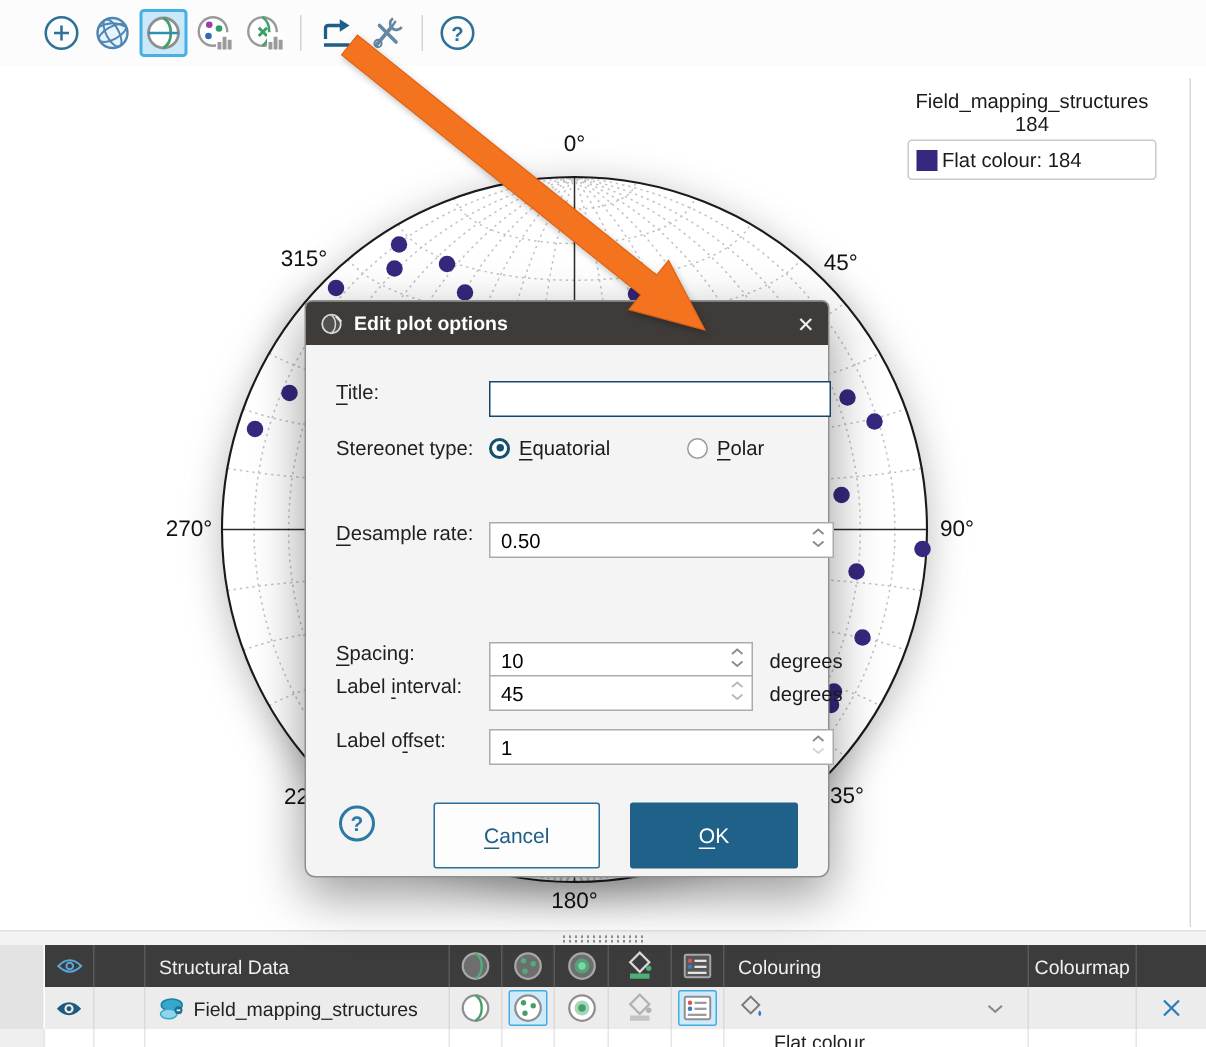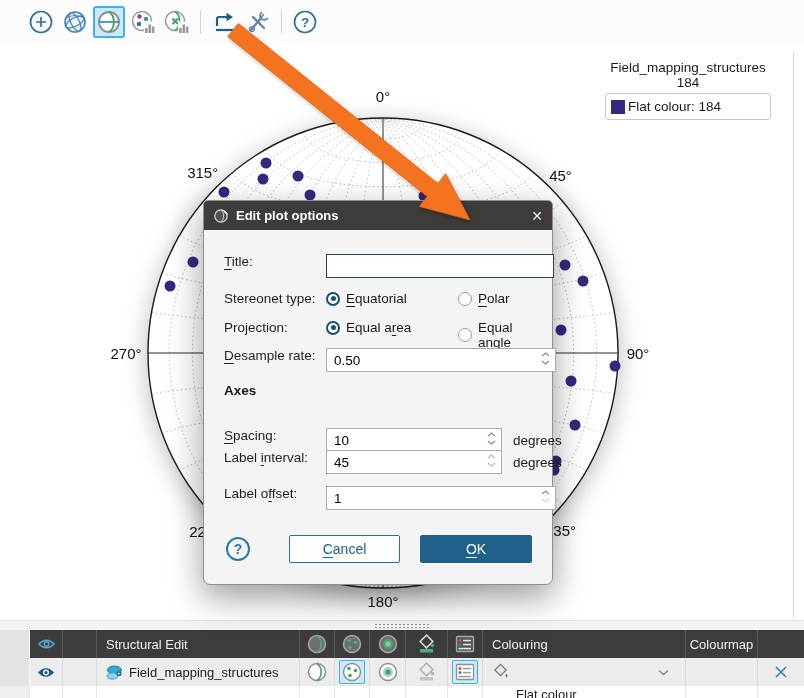--- a/index.html
+++ b/index.html
@@ -64,21 +64,21 @@
   .spin { position:relative; height:24px; border:1px solid #ababab; background:#fff; display:flex; align-items:center; }
   .spin input { border:none; outline:none; background:transparent; font:13.5px "Liberation Sans",sans-serif; padding-left:7px; width:calc(100% - 20px); }
   .spin .chevs { position:absolute; right:5px; top:3px; display:flex; flex-direction:column; gap:3px; cursor:pointer; }
   .w230 { width:230px; } .w176 { width:176px; }
   .unit { font-size:13.5px; margin-left:11px; }
   .radio { width:14px; height:14px; border-radius:50%; border:1px solid #9b9b9b; background:#fff; display:inline-block; position:relative; flex:0 0 auto; cursor:pointer; }
   .radio.on { border:2px solid #17506f; }
   .radio.on::after { content:""; position:absolute; left:2.5px; top:2.5px; width:5px; height:5px; border-radius:50%; background:#17506f; }
   .radio-label { font-size:13.5px; margin-left:6px; cursor:default; }
   .section-h { font-size:13.5px; font-weight:bold; }
-  .btn { height:28px; font:14px "Liberation Sans",sans-serif; border-radius:2px; cursor:pointer; }
+  .btn { height:44px; font:14px "Liberation Sans",sans-serif; border-radius:2px; cursor:pointer; }
   .btn-cancel { position:absolute; left:85px; top:334px; width:111px; background:#fdfdfd; border:1px solid #2a6e99; color:#1d5f87; }
   .btn-ok { position:absolute; left:216px; top:334px; width:112px; background:#20618a; border:1px solid #20618a; color:#fff; }
   .dlg-help { position:absolute; left:22px; top:336px; width:24px; height:24px; border-radius:50%; border:2px solid #2b7aa6; color:#2b7aa6; background:#f4f4f4; font:bold 14px "Liberation Sans",sans-serif; display:flex; align-items:center; justify-content:center; cursor:pointer; }
 
   
   .arrow-overlay { position:absolute; top:0; left:0; z-index:60; pointer-events:none; }
 </style>
 </head>
 <body>
 
@@ -203,21 +203,21 @@
 
   <div class="trow t-header">
     <div class="cell c-gut"></div>
     <div class="cell c-eye">
       <svg width="17" height="12" viewBox="0 0 20 12">
         <path d="M1 6 Q10 -3 19 6 Q10 15 1 6 Z" fill="none" stroke="#58a7d8" stroke-width="1.6"></path>
         <circle cx="10" cy="6" r="2.6" fill="none" stroke="#58a7d8" stroke-width="1.6"></circle>
       </svg>
     </div>
     <div class="cell c-sp"></div>
-    <div class="cell c-name hdr-label">Structural Edit</div>
+    <div class="cell c-name hdr-label">Structural Data</div>
     <div class="cell c-i1">
       <svg width="22" height="22" viewBox="0 0 22 22">
         <circle cx="11" cy="11" r="8.5" fill="#6e6e6e" stroke="#a8a8a8" stroke-width="1.5"></circle>
         <path d="M11 2.5 C16.5 6 16.5 16 11 19.5" fill="none" stroke="#4fae77" stroke-width="1.6"></path>
       </svg>
     </div>
     <div class="cell c-i2">
       <svg width="22" height="22" viewBox="0 0 22 22">
         <circle cx="11" cy="11" r="8.5" fill="#6e6e6e" stroke="#a8a8a8" stroke-width="1.5"></circle>
         <circle cx="8" cy="7.5" r="1.8" fill="#4fae77"></circle>
@@ -374,52 +374,38 @@
     <div class="field-at">
       <span class="radio on"></span>
       <span class="radio-label"><u>E</u>quatorial</span>
     </div>
     <div class="field-at2">
       <span class="radio"></span>
       <span class="radio-label"><u>P</u>olar</span>
     </div>
   </div>
 
-  <div class="drow" style="top:119px; height:16px;">
-    <span class="dlabel">Projection:</span>
-    <div class="field-at">
-      <span class="radio on"></span>
-      <span class="radio-label">Equal a<u>r</u>ea</span>
-    </div>
-    <div class="field-at2">
-      <span class="radio"></span>
-      <span class="radio-label">Equal a<u>n</u>gle</span>
-    </div>
-  </div>
 
   <div class="drow" style="top:147px; height:24px;">
     <span class="dlabel"><u>D</u>esample rate:</span>
     <div class="field-at">
       <div class="spin w230">
         <input type="text" value="0.50" style="">
         <span class="chevs">
           <svg width="9" height="5" viewBox="0 0 9 5">
               <path d="M1 4 L4.5 1 L8 4" stroke="#8a8a8a" fill="none" stroke-width="1.2"></path>
             </svg>
           <svg width="9" height="5" viewBox="0 0 9 5">
               <path d="M1 1 L4.5 4 L8 1" stroke="#8a8a8a" fill="none" stroke-width="1.2"></path>
             </svg>
         </span>
       </div>
     </div>
   </div>
 
-  <div class="drow" style="top:182px; height:16px;">
-    <span class="section-h">Axes</span>
-  </div>
 
   <div class="drow" style="top:227px; height:40px;">
     <span class="dlabel"><u>S</u>pacing:</span>
     <div class="field-at">
       <div class="spin w176">
         <input type="text" value="10" style="">
         <span class="chevs">
           <svg width="9" height="5" viewBox="0 0 9 5">
               <path d="M1 4 L4.5 1 L8 4" stroke="#8a8a8a" fill="none" stroke-width="1.2"></path>
             </svg>

